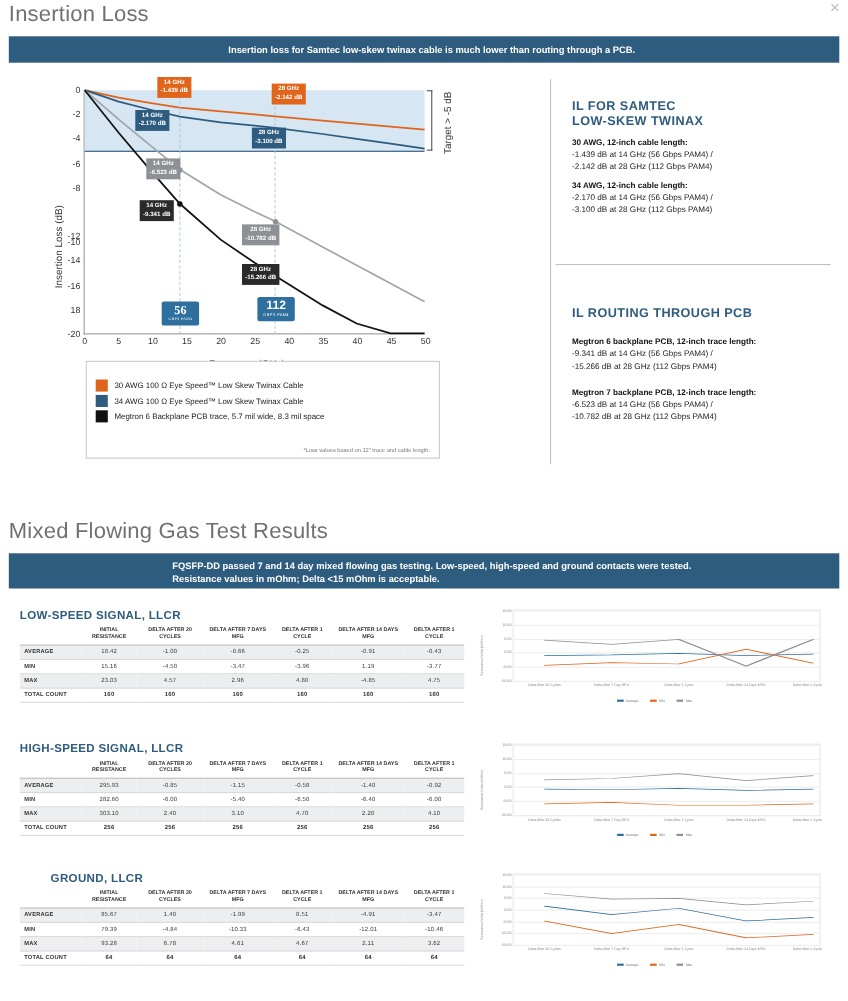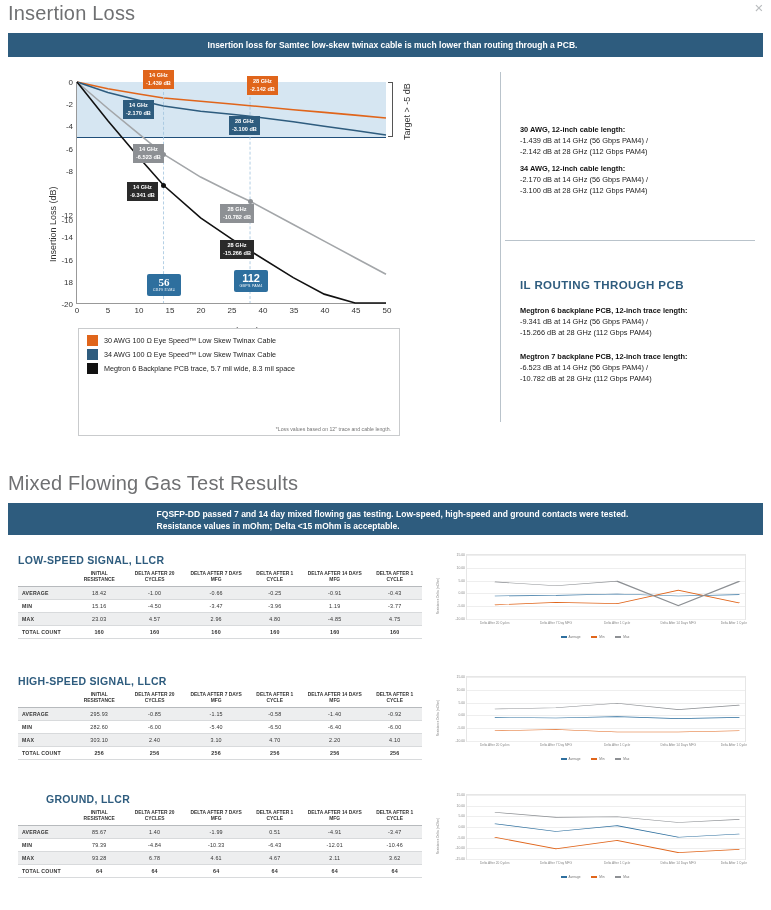--- a/index.html
+++ b/index.html
@@ -97,22 +97,22 @@
     width:34px; height:22px;
     border-radius:2px;
     display:flex; flex-direction:column; align-items:center; justify-content:center;
   }
   .speed-badge .num { font-size:11px; font-weight:bold; line-height:11px; }
   .speed-badge .unit { font-size:3.6px; letter-spacing:.3px; line-height:5px; }
   .bracket-line { position:absolute; background:#555; }
 
   
   #legend {
-    position:absolute; left:78px; top:330px; width:322px; height:108px;
-    border:1px solid #c9cbcd; background:#fff; padding:6px 8px;
+    position:absolute; left:78px; top:330px; width:322px; height:89px;
+    border:1px solid #c9cbcd; background:#fff; padding:16px 8px;
   }
   .legend-row { display:flex; align-items:center; margin-bottom:3px; }
   .legend-sw { width:11px; height:11px; margin-right:6px; flex:0 0 auto; }
   .legend-tx { font-size:7.2px; color:#222; }
   .legend-note { position:absolute; right:8px; bottom:3px; font-size:5.2px; color:#777; }
 
   
   #il-divider { position:absolute; left:500px; top:72px; width:1px; height:350px; background:#b9c3cb; }
   #il-mid-divider { position:absolute; left:505px; top:240px; width:250px; height:1px; background:#b9c3cb; }
 
@@ -291,20 +291,24 @@
         <span class="legend-sw" style="background:#111111"></span>
         <span class="legend-tx">Megtron 6 Backplane PCB trace, 5.7 mil wide, 8.3 mil space</span>
       </div>
       <div class="legend-note">*Loss values based on 12" trace and cable length.</div>
     </div>
   </div>
 
   <div id="il-divider"></div>
   <div id="il-mid-divider"></div>
 
+  <div class="info-head" style="left:520px; top:90px;">
+    <div>IL FOR SAMTEC</div>
+    <div>LOW-SKEW TWINAX</div>
+  </div>
   <div class="info-sub" style="left:520px; top:124px;">
     <b>30 AWG, 12-inch cable length:</b><br>
     <span>-1.439 dB at 14 GHz (56 Gbps PAM4) /</span><br>
     <span>-2.142 dB at 28 GHz (112 Gbps PAM4)</span>
   </div>
   <div class="info-sub" style="left:520px; top:163px;">
     <b>34 AWG, 12-inch cable length:</b><br>
     <span>-2.170 dB at 14 GHz (56 Gbps PAM4) /</span><br>
     <span>-3.100 dB at 28 GHz (112 Gbps PAM4)</span>
   </div>

